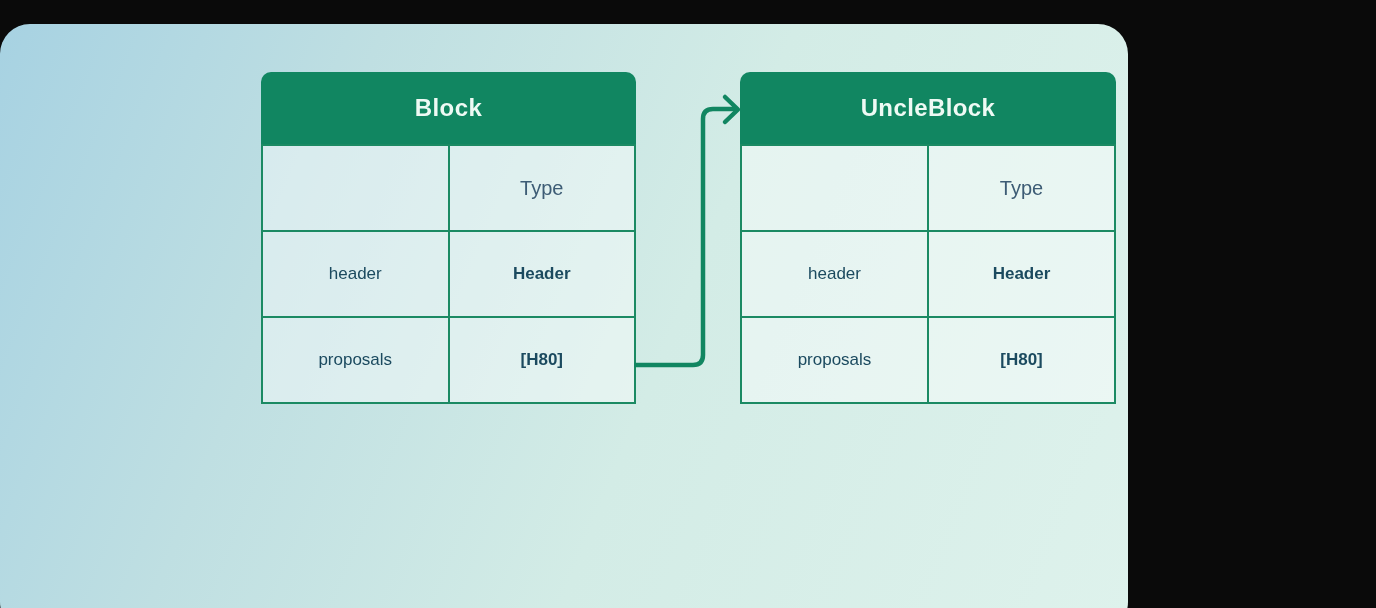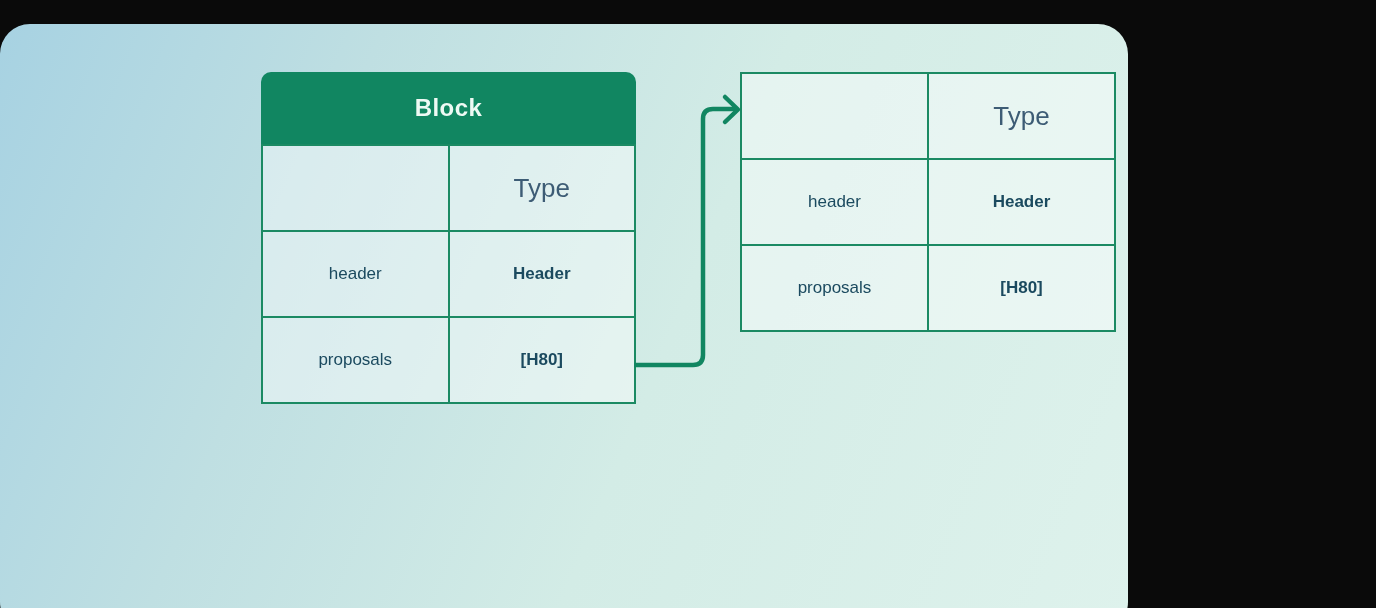--- a/index.html
+++ b/index.html
@@ -41,21 +41,21 @@
     table-layout: fixed;
   }
   table.entity-grid td {
     border: 2px solid var(--border-green);
     height: 86px;
     text-align: center; vertical-align: middle;
     background: var(--cell-bg);
     font-size: 17px;
     color: var(--field-text);
   }
-  tr.type-row td { color: var(--type-header-text); font-size: 26px; }
+  tr.type-row td { color: var(--type-header-text); font-size: 20px; }
   td.type-cell { font-weight: 700; color: var(--type-text); }
   tr.type-row td.type-cell { font-weight: 400; color: var(--type-header-text); }
   tr.highlight td { background: var(--highlight-row-bg); }
   .connector { position: absolute; overflow: visible; }
   .connector path {
     fill: none;
     stroke: var(--accent-green);
     stroke-width: 4.5;
     stroke-linejoin: round;
   }
@@ -80,20 +80,21 @@
       </tr>
       <tr>
         <td>proposals</td>
         <td class="type-cell">[H80]</td>
       </tr>
     </tbody>
       </table>
   </div>
 
   <div class="entity" style="left:740px; top:48px; width:376px;">
+    <div class="entity-title">UncleBlock</div>
     <table class="entity-grid">
       <tbody>
           <tr class="type-row">
         <td></td>
         <td class="type-cell">Type</td>
       </tr>
       <tr>
         <td>header</td>
         <td class="type-cell">Header</td>
       </tr>

